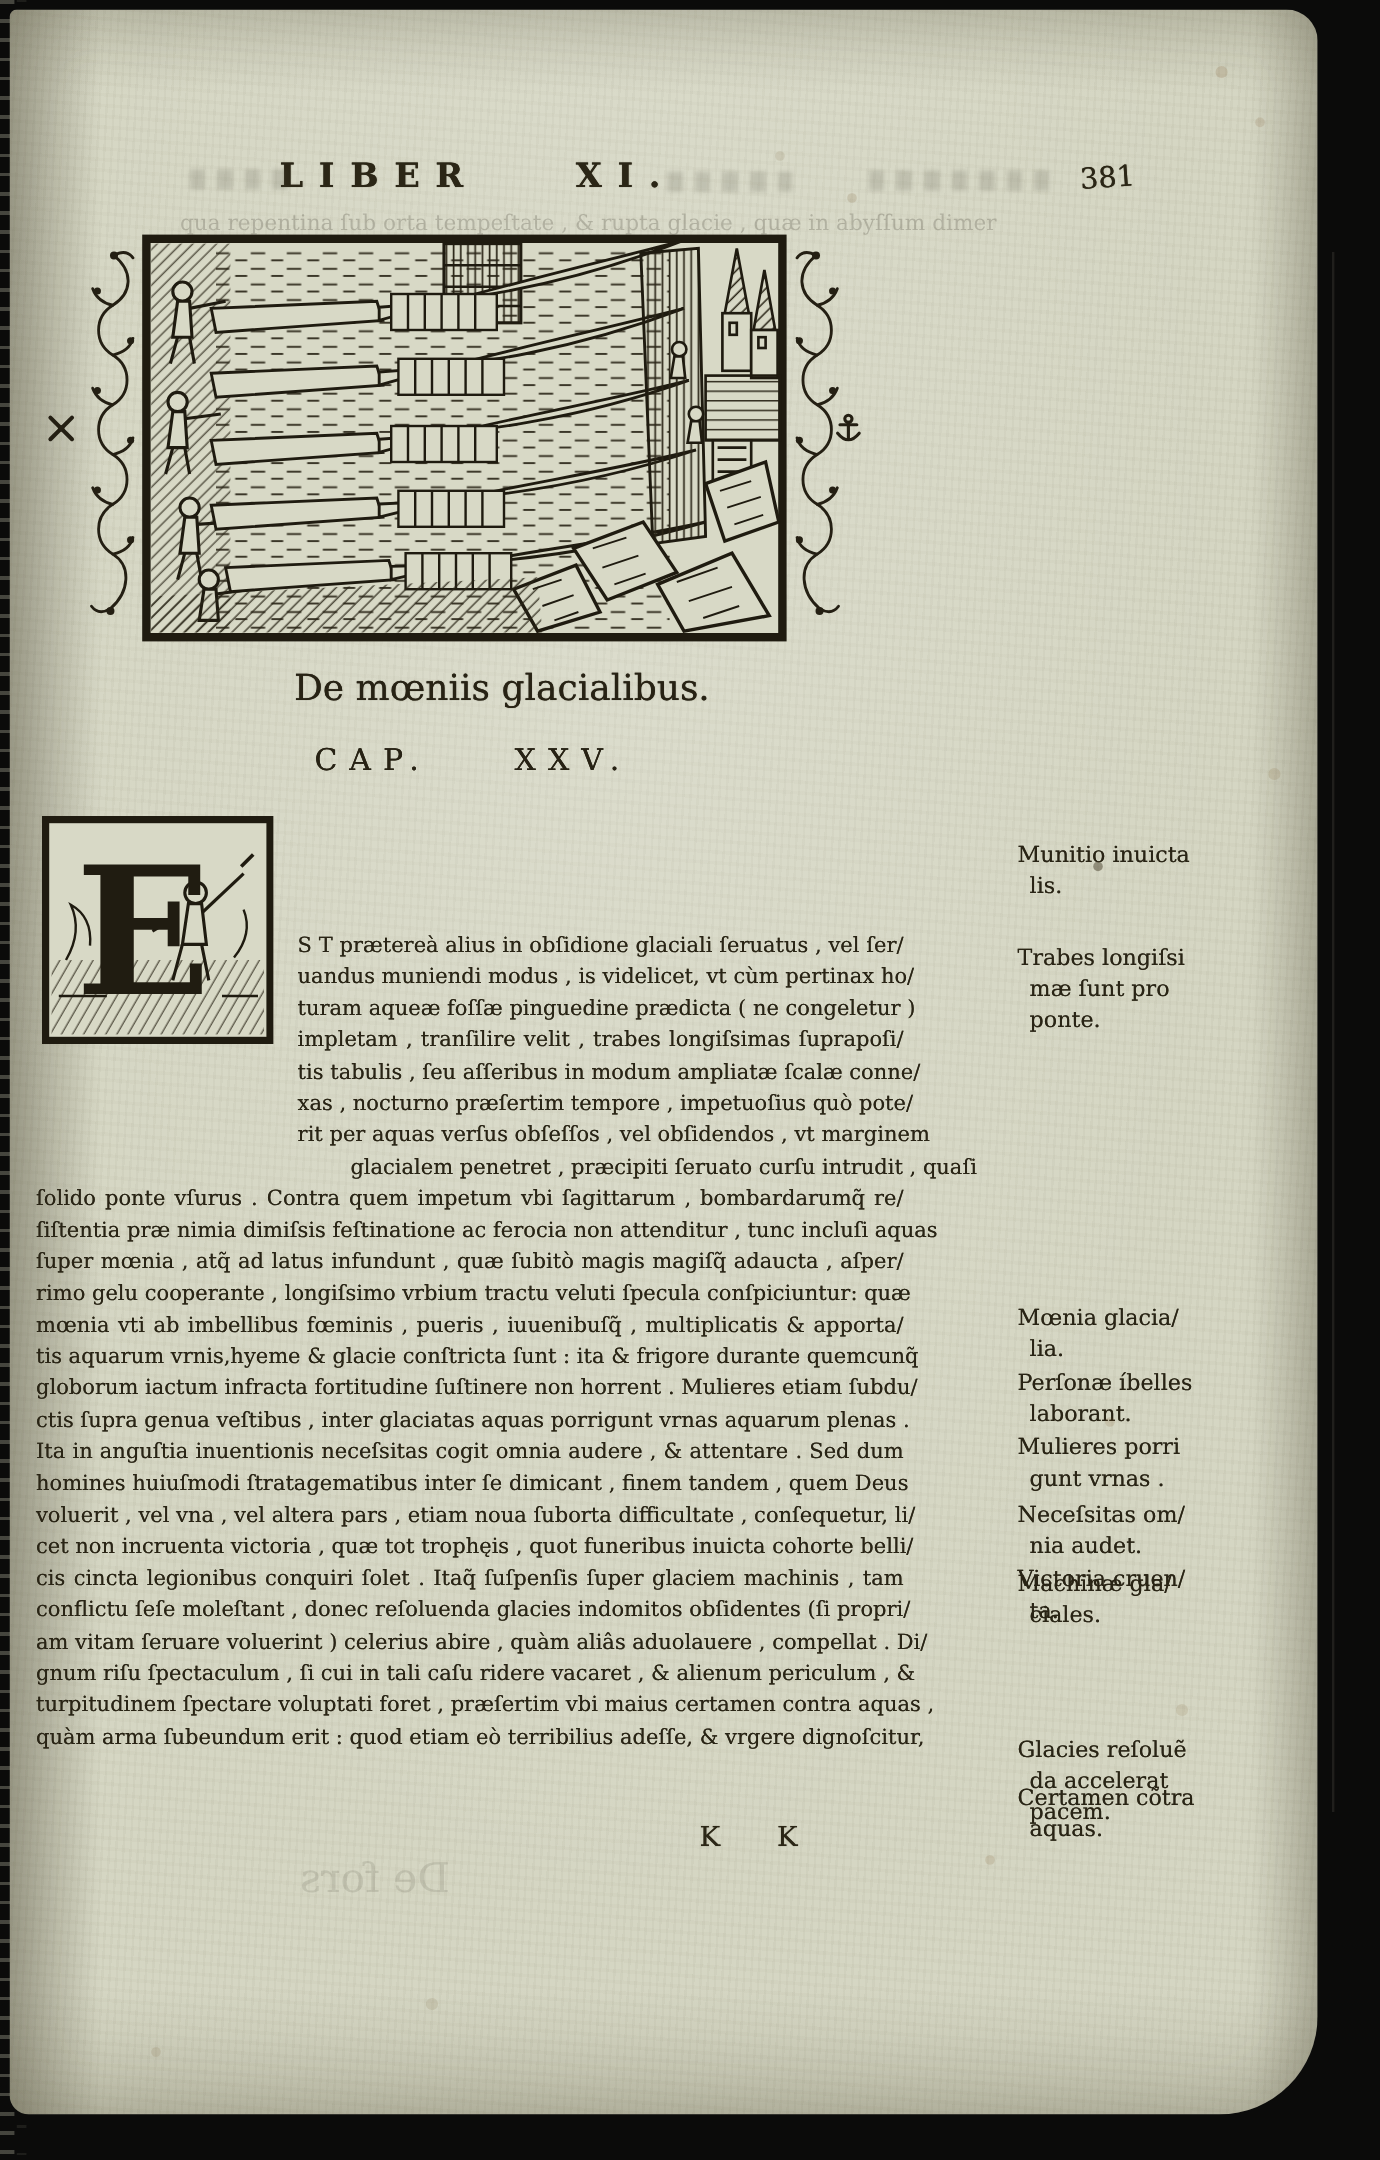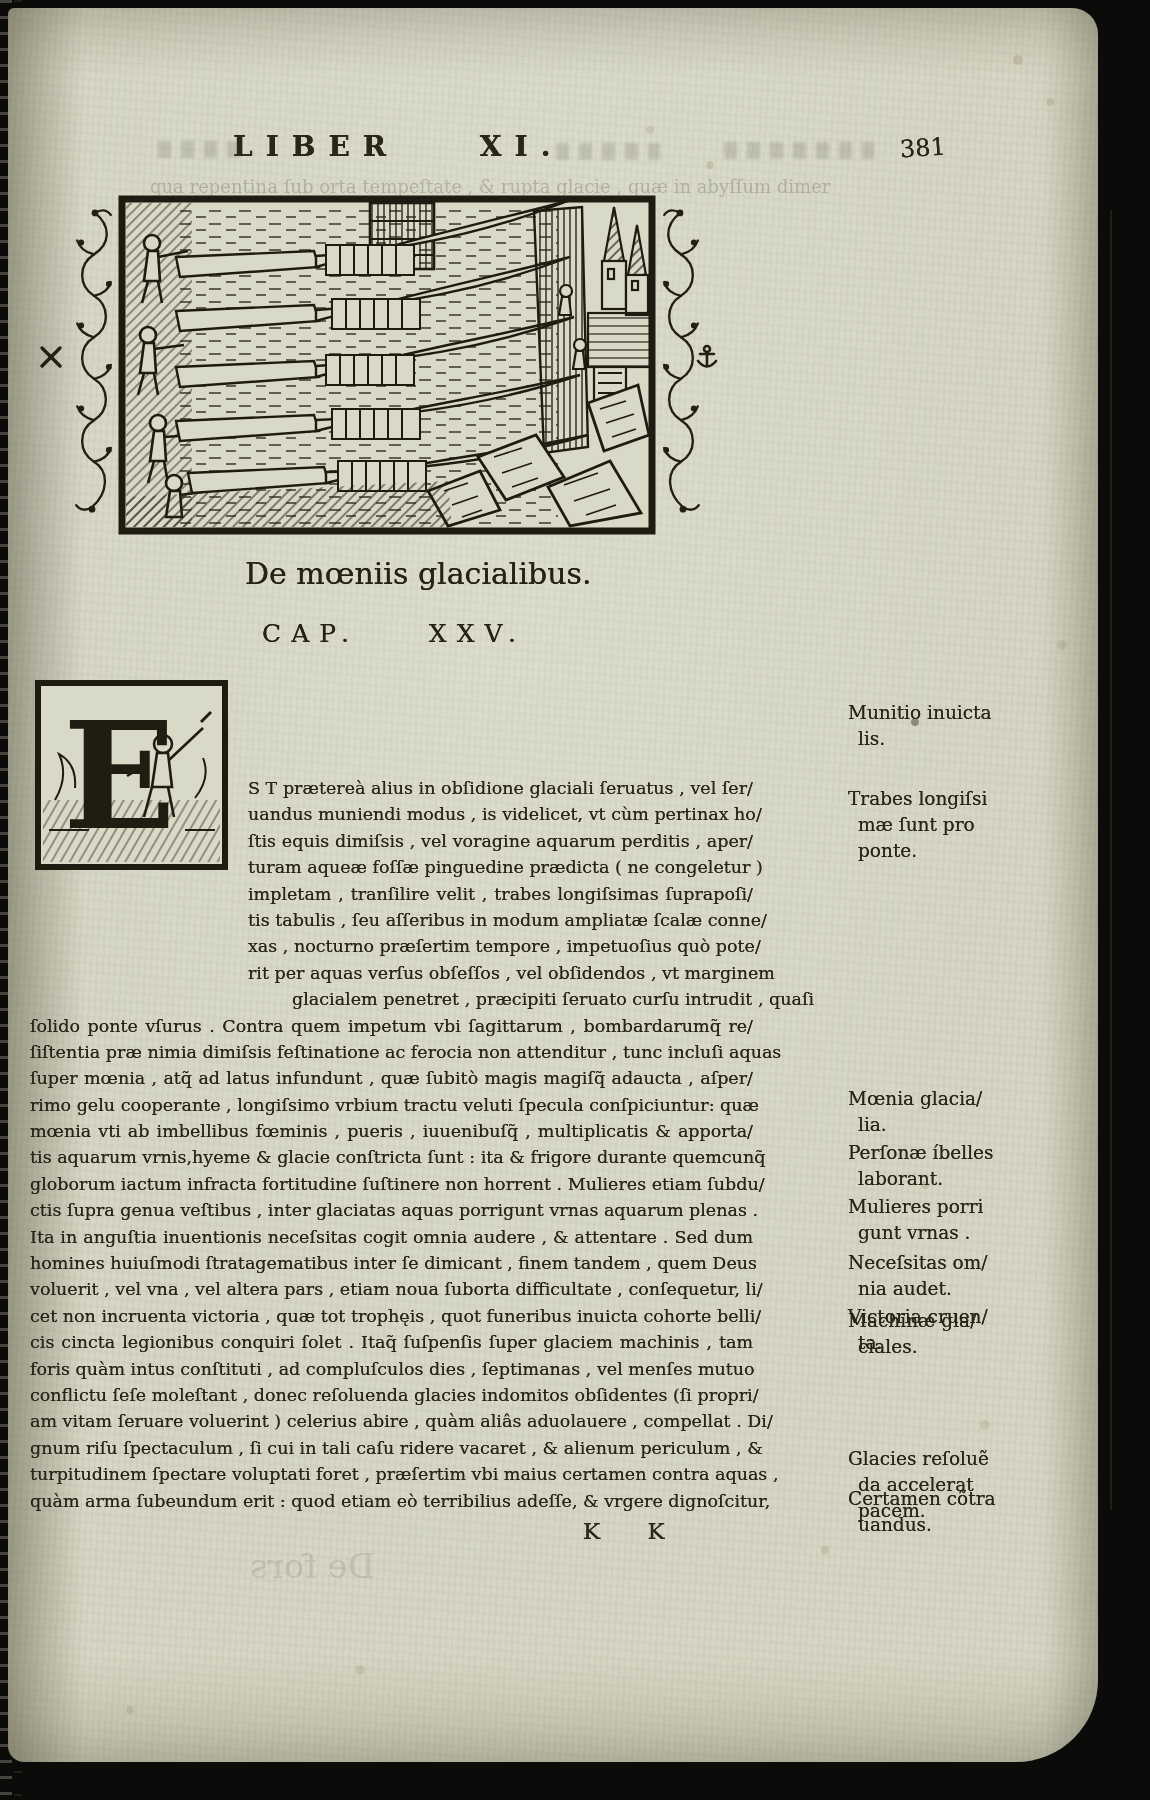--- a/index.html
+++ b/index.html
@@ -307,21 +307,20 @@
         </g>
         <path d="M166 42 l10 -10" stroke="#1f1b10" stroke-width="3"></path>
         <text x="28" y="148" font-family="DejaVu Serif, serif" font-weight="bold" font-size="148" fill="#201c11">E</text>
       </svg>
     </div>
 
     <div class="body-col">
       <div class="indented">
           <div class="bline">S T prætereà alius in obſidione glaciali ſeruatus , vel ſer/</div>
           <div class="bline">uandus muniendi modus , is videlicet, vt cùm pertinax ho/</div>
-          <div class="bline">ſtis equis dimiſsis , vel voragine aquarum perditis , aper/</div>
           <div class="bline">turam aqueæ foſſæ pinguedine prædicta ( ne congeletur )</div>
           <div class="bline">impletam , tranſilire velit , trabes longiſsimas ſuprapoſi/</div>
           <div class="bline">tis tabulis , ſeu aſſeribus in modum ampliatæ ſcalæ conne/</div>
           <div class="bline">xas , nocturno præſertim tempore , impetuoſius quò pote/</div>
           <div class="bline">rit per aquas verſus obſeſſos , vel obſidendos , vt marginem</div>
           <div class="bline extra-indent">glacialem penetret , præcipiti ſeruato curſu intrudit , quaſi</div>
         </div>
       <div>
           <div class="bline">ſolido ponte vſurus .  Contra quem impetum vbi ſagittarum , bombardarumq̃ re/</div>
           <div class="bline">ſiſtentia præ nimia dimiſsis feſtinatione ac ferocia non attenditur , tunc incluſi aquas</div>
@@ -329,21 +328,20 @@
           <div class="bline">rimo gelu cooperante , longiſsimo vrbium tractu veluti ſpecula conſpiciuntur: quæ</div>
           <div class="bline">mœnia vti ab imbellibus fœminis , pueris , iuuenibuſq̃ , multiplicatis &amp; apporta/</div>
           <div class="bline">tis aquarum vrnis,hyeme &amp; glacie conſtricta ſunt : ita &amp; frigore durante quemcunq̃</div>
           <div class="bline">globorum iactum infracta fortitudine ſuſtinere non horrent .  Mulieres etiam ſubdu/</div>
           <div class="bline">ctis ſupra genua veſtibus , inter glaciatas aquas  porrigunt vrnas aquarum plenas .</div>
           <div class="bline">Ita in anguſtia  inuentionis neceſsitas cogit omnia audere , &amp;  attentare .  Sed dum</div>
           <div class="bline">homines huiuſmodi ſtratagematibus inter ſe dimicant , finem  tandem ,  quem  Deus</div>
           <div class="bline">voluerit , vel vna , vel altera pars , etiam noua ſuborta difficultate , conſequetur, li/</div>
           <div class="bline">cet non incruenta victoria , quæ tot trophęis , quot funeribus inuicta cohorte belli/</div>
           <div class="bline">cis cincta  legionibus conquiri ſolet .  Itaq̃ ſuſpenſis ſuper glaciem  machinis ,  tam</div>
-          <div class="bline">foris quàm intus conſtituti , ad compluſculos dies , ſeptimanas ,  vel  menſes  mutuo</div>
           <div class="bline">conflictu ſeſe moleſtant , donec  reſoluenda glacies indomitos obſidentes (ſi propri/</div>
           <div class="bline">am vitam ſeruare voluerint ) celerius abire , quàm aliâs aduolauere , compellat .  Di/</div>
           <div class="bline">gnum riſu ſpectaculum , ſi cui in tali caſu ridere vacaret , &amp; alienum  periculum , &amp;</div>
           <div class="bline">turpitudinem ſpectare voluptati foret , præſertim vbi maius certamen contra aquas ,</div>
           <div class="bline">quàm arma ſubeundum erit : quod etiam eò terribilius adeſſe, &amp; vrgere dignoſcitur,</div>
         </div>
     </div>
 
     <div class="margin-col">
         <div class="mnote" style="top: 692px;">
@@ -379,21 +377,21 @@
           <div class="mline">Machinæ gla/</div>
           <div class="mline cont">ciales.</div>
         </div>
         <div class="mnote" style="top: 1402px; margin-top: 36px;">
           <div class="mline">Glacies reſoluẽ</div>
           <div class="mline cont">da accelerat</div>
           <div class="mline cont">pacem.</div>
         </div>
         <div class="mnote" style="top: 1478px;">
           <div class="mline">Certamen cõtra</div>
-          <div class="mline cont">uandus.</div>
+          <div class="mline cont">aquas.</div>
         </div>
       </div>
 
     <div class="signature">K K</div>
 
     <div class="foxing"></div>
   </div>
 
   <div class="next-page-line"></div>
 </div>

